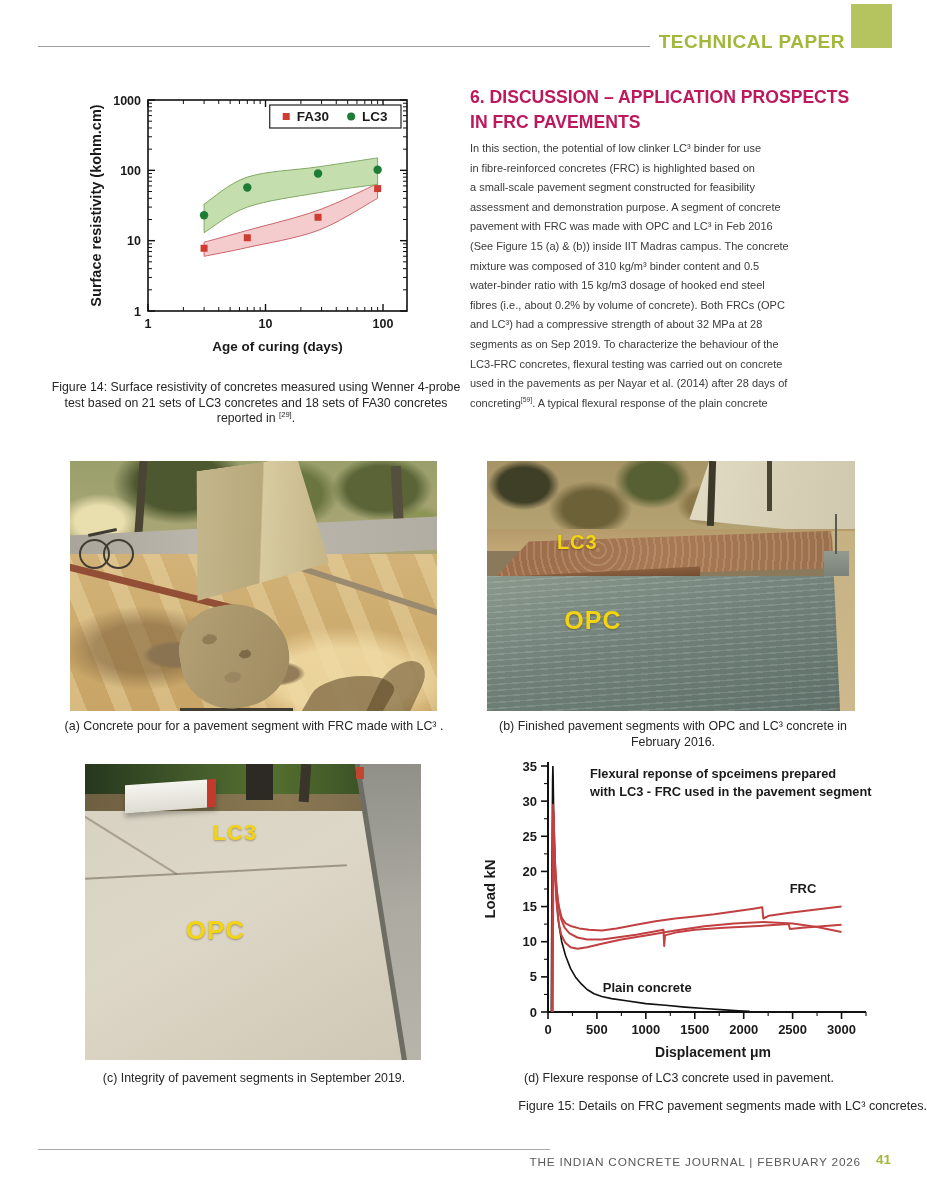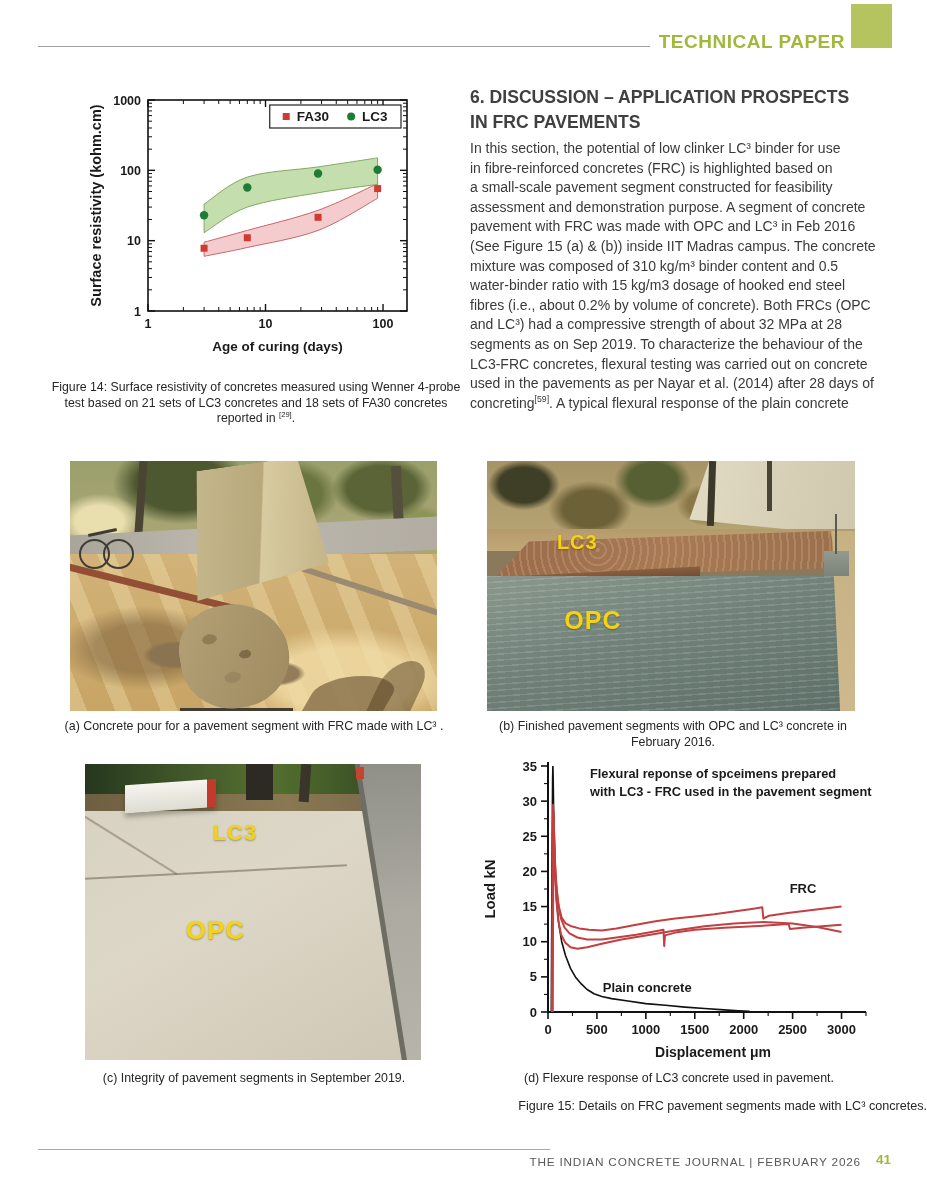--- a/index.html
+++ b/index.html
@@ -7,22 +7,22 @@
 .page{position:relative;width:927px;height:1200px;background:#ffffff;font-family:"Liberation Sans",sans-serif;overflow:hidden}
 sup{font-size:.62em;vertical-align:super;line-height:0}
 
 .header-line{position:absolute;left:38px;top:46px;width:612px;height:1px;background:#a0a0a0}
 .header-title{position:absolute;top:31px;right:82px;font-size:19px;font-weight:bold;color:#a2b83c;letter-spacing:.5px}
 .header-square{position:absolute;left:851px;top:4px;width:41px;height:44px;background:#b5c45f}
 
 #chart-fig14{position:absolute;left:86px;top:84px}
 .fig14-caption{position:absolute;left:50px;top:380px;width:412px;text-align:center;font-size:12.3px;line-height:15.6px;color:#262626}
 
-.section-heading{position:absolute;left:470px;top:85px;width:390px;font-size:17.6px;line-height:24.5px;font-weight:bold;color:#404040}
-.body-text{position:absolute;left:470px;top:139px;width:404px;font-size:14px;line-height:19.6px;color:#3a3a3c}
+.section-heading{position:absolute;left:470px;top:85px;width:390px;font-size:17.6px;line-height:24.5px;font-weight:bold;color:#be185d}
+.body-text{position:absolute;left:470px;top:139px;width:404px;font-size:11px;line-height:19.6px;color:#3a3a3c}
 .body-text .bodyline{white-space:nowrap}
 
 .photo{position:absolute;overflow:hidden}
 .photo>div{position:absolute}
 .photo-a{left:70px;top:461px;width:367px;height:250px;background:#c9a96b}
 .photo-b{left:487px;top:461px;width:368px;height:250px;background:#8a795a}
 .photo-c{left:85px;top:764px;width:336px;height:296px;background:#d5cebf}
 .ylabel{position:absolute;color:#f3d414;font-weight:bold;text-shadow:0 1px 2px rgba(60,40,0,.4);letter-spacing:1px}
 
 .pa-trees{left:0;top:0;right:0;height:44%;background:

